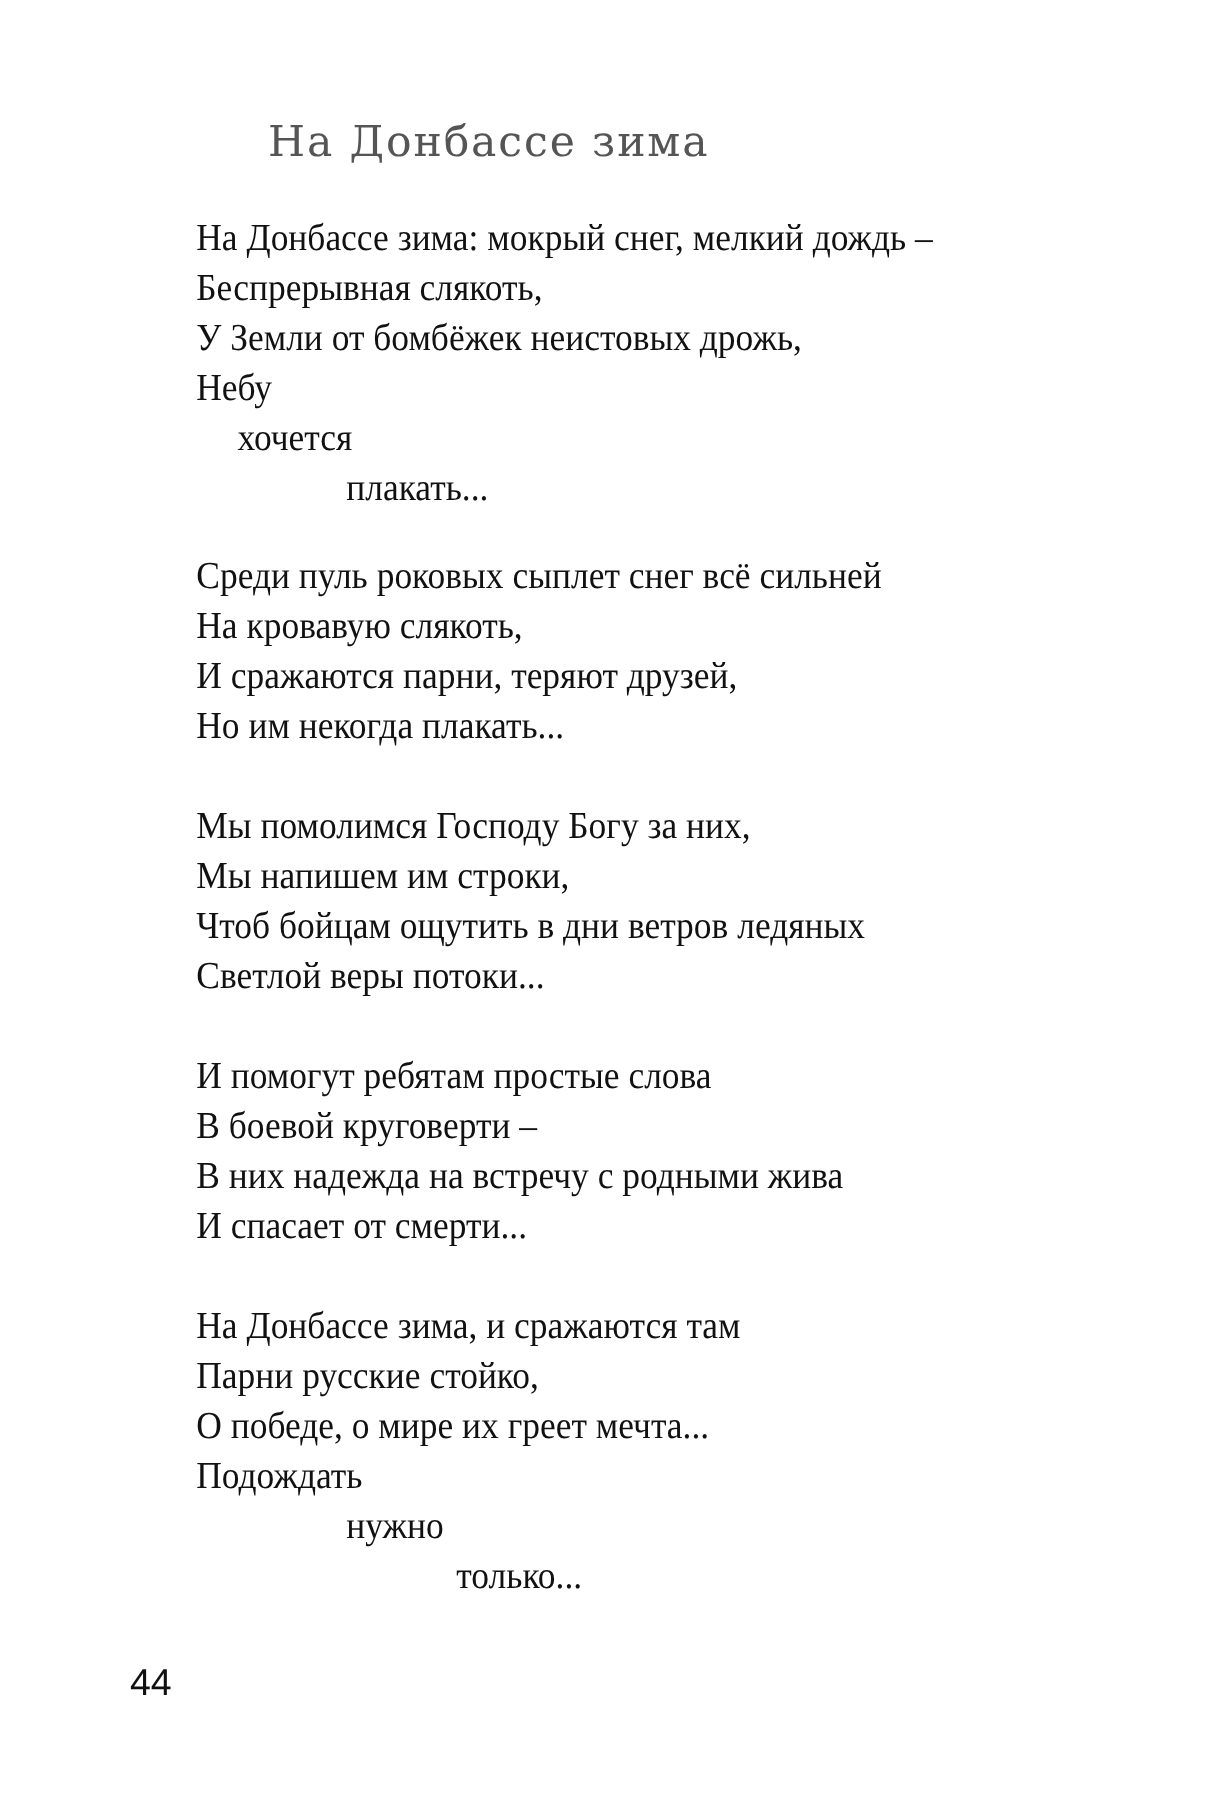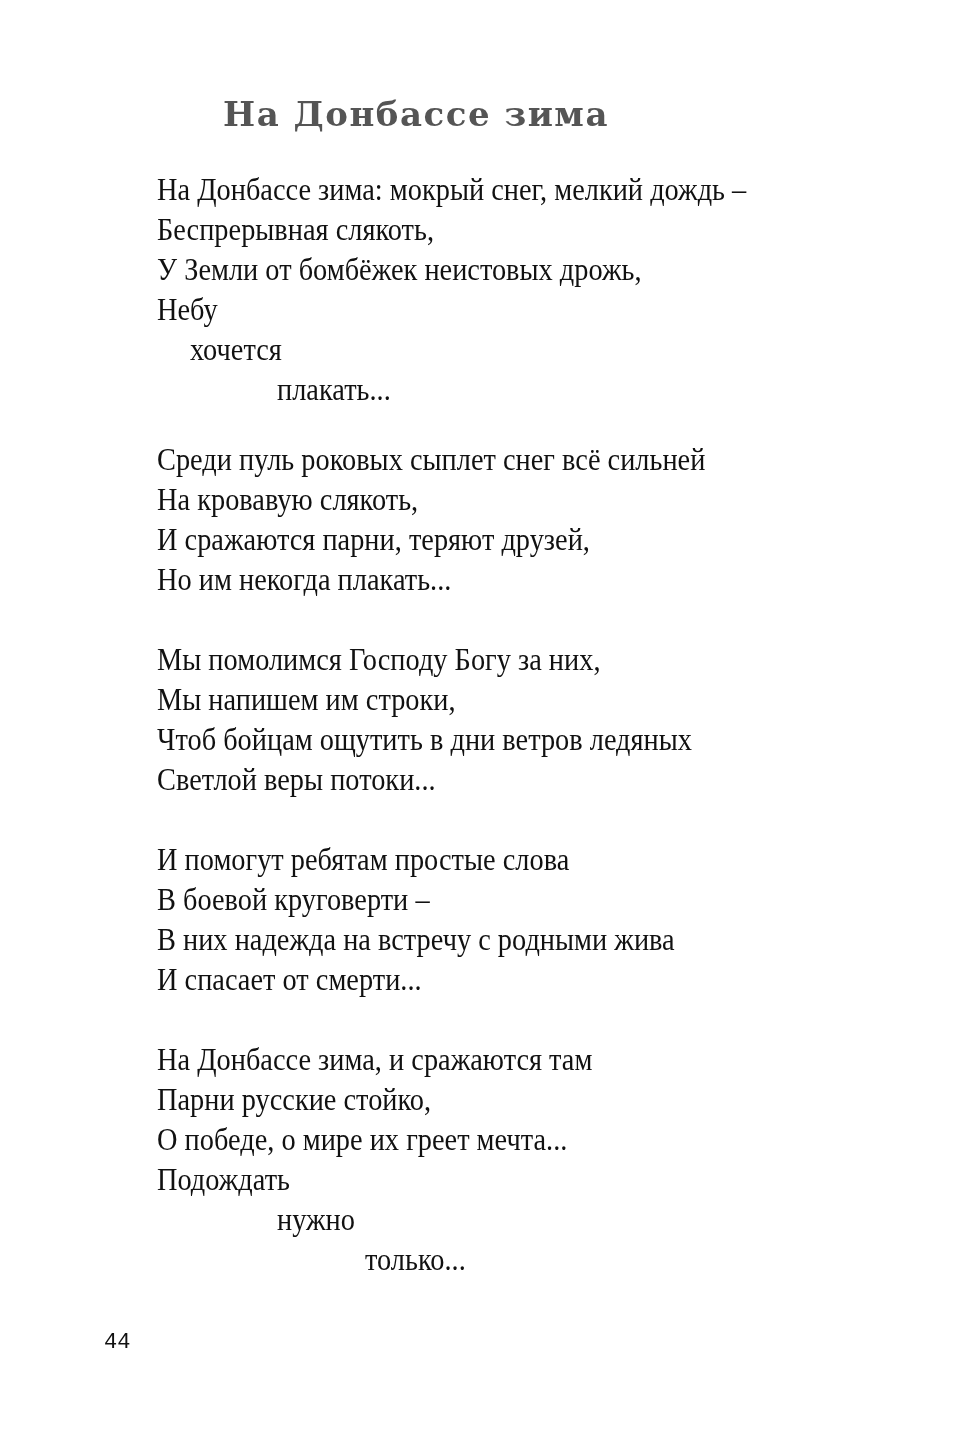--- a/index.html
+++ b/index.html
@@ -2,35 +2,34 @@
 <html><head>
   <meta charset="utf-8">
   <style>
     html, body { margin: 0; padding: 0; background: #ffffff; }
     body { width: 970px; height: 1455px; position: relative; overflow: hidden; }
     .page { position: absolute; left: 0; top: 0; width: 970px; height: 1455px; background: #ffffff; }
     .title {
       position: absolute; left: 0; width: 782px; top: 94px;
       text-align: center;
       font-family: "DejaVu Serif", "Liberation Serif", serif;
-      font-weight: bold; font-size: 34px; letter-spacing: 1.5px;
+      font-weight: normal; font-size: 34px; letter-spacing: 1.5px;
       color: #555555;
-      margin-left: 25px;
     }
     .line {
       position: absolute;
       font-family: "Liberation Serif", serif;
       font-size: 30.5px; color: #111111;
       white-space: nowrap; line-height: 1;
       transform: scaleX(0.93); transform-origin: left center;
     }
     .pagenum {
       position: absolute; left: 104px; top: 1330px;
-      font-family: Liberation Mono, monospace;
-      font-size: 22px; color: #111111;
+      font-family: Liberation Sans, sans-serif;
+      font-size: 30px; color: #111111;
     }
   </style>
 </head>
 <body>
 
 <div class="page">
   <div class="title">На Донбассе зима</div>
 
   <div>
     <div class="line" style="left:157px; top:175px;">На Донбассе зима: мокрый снег, мелкий дождь –</div>

